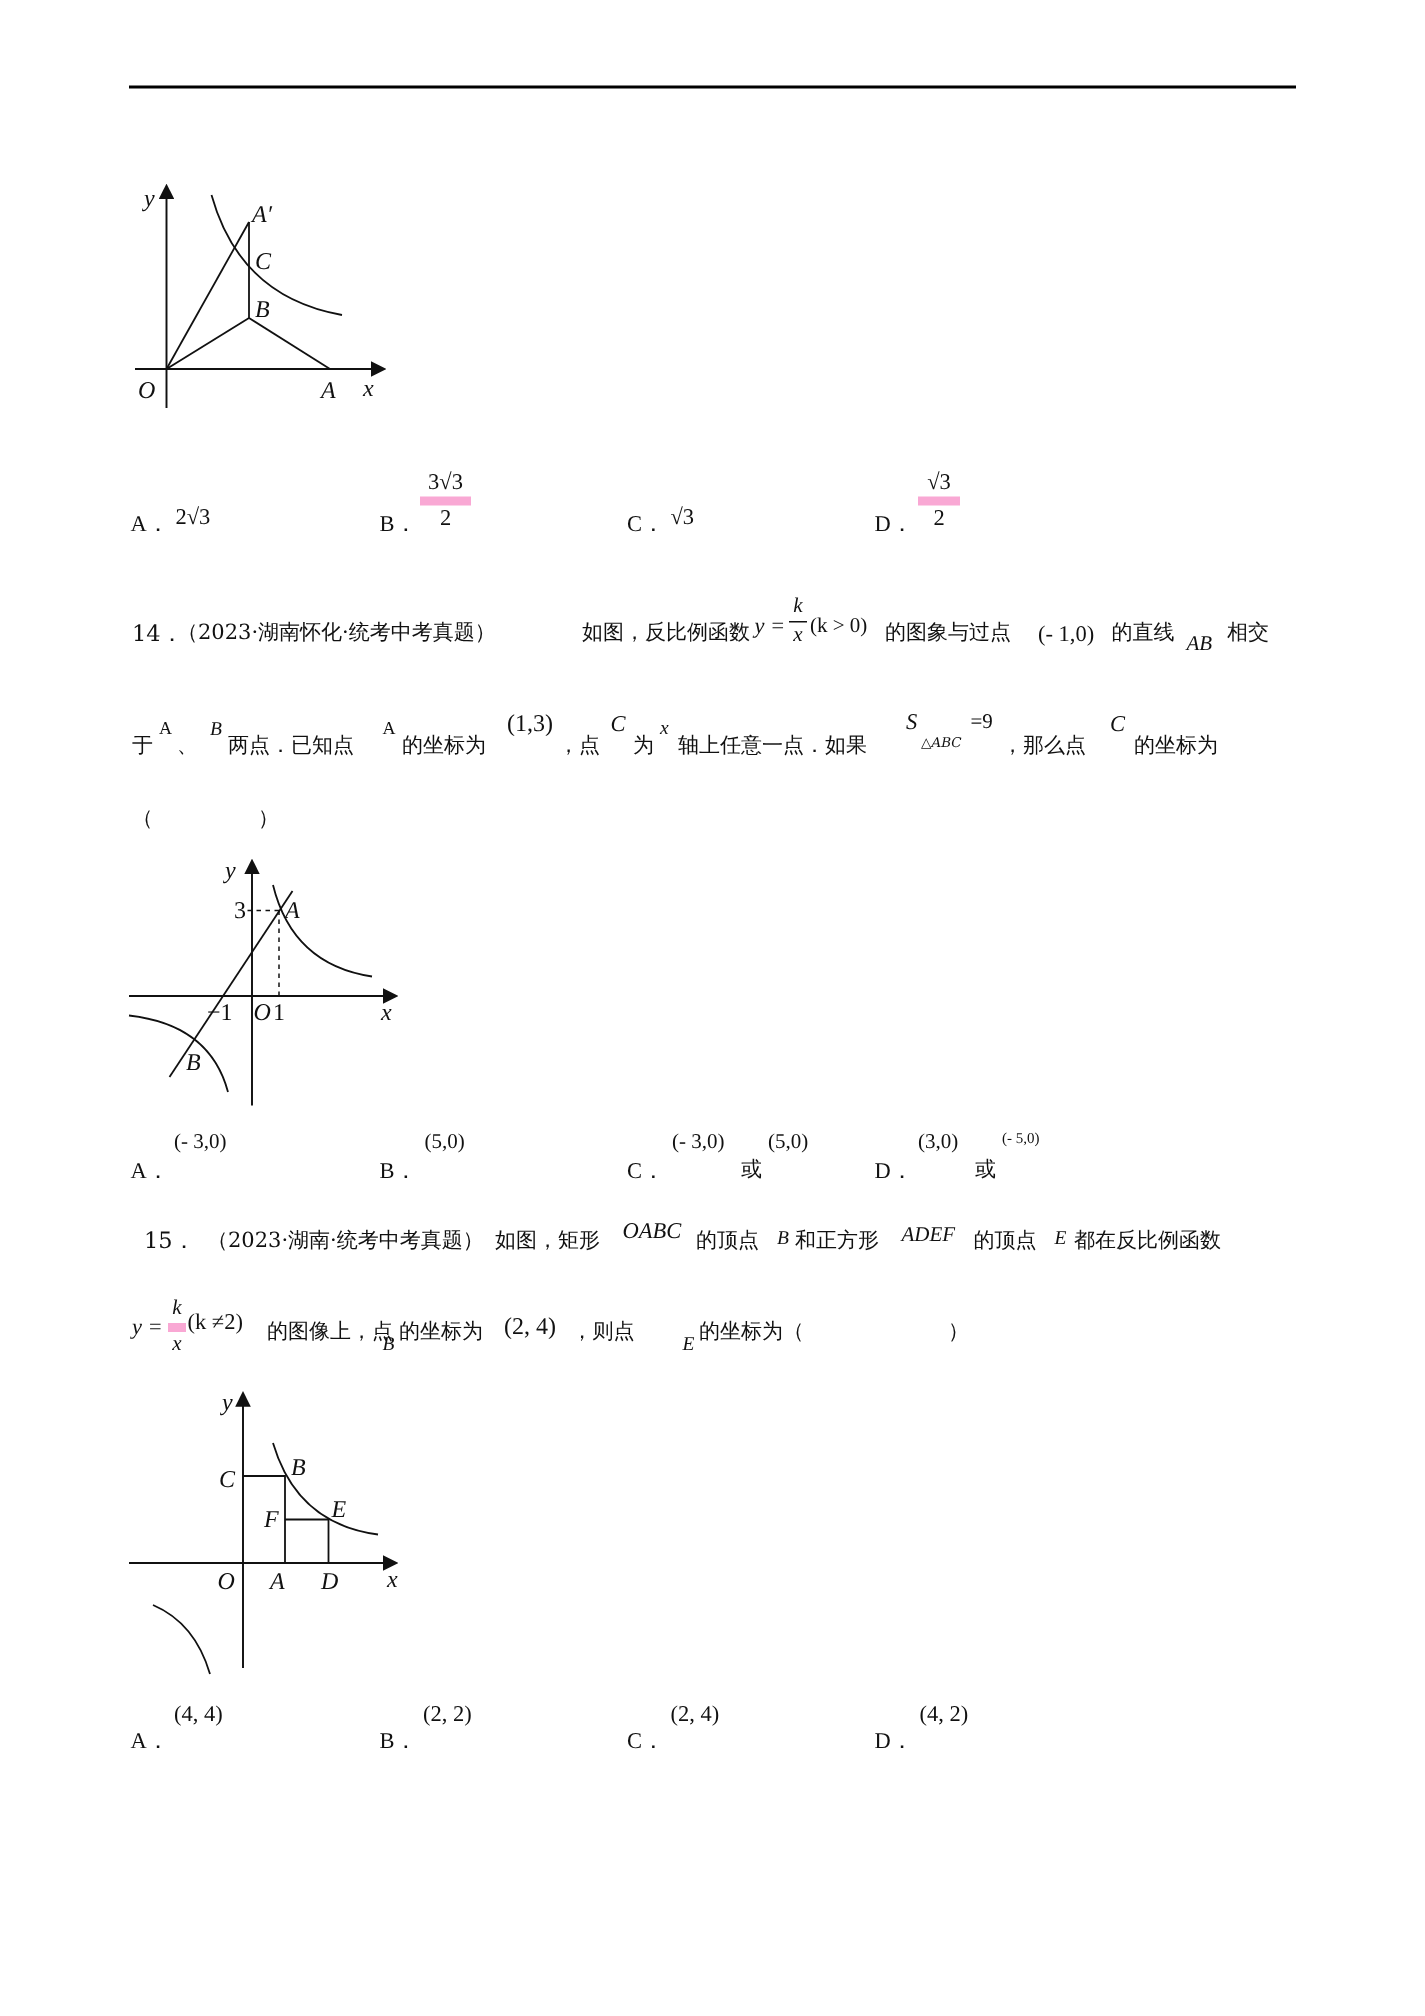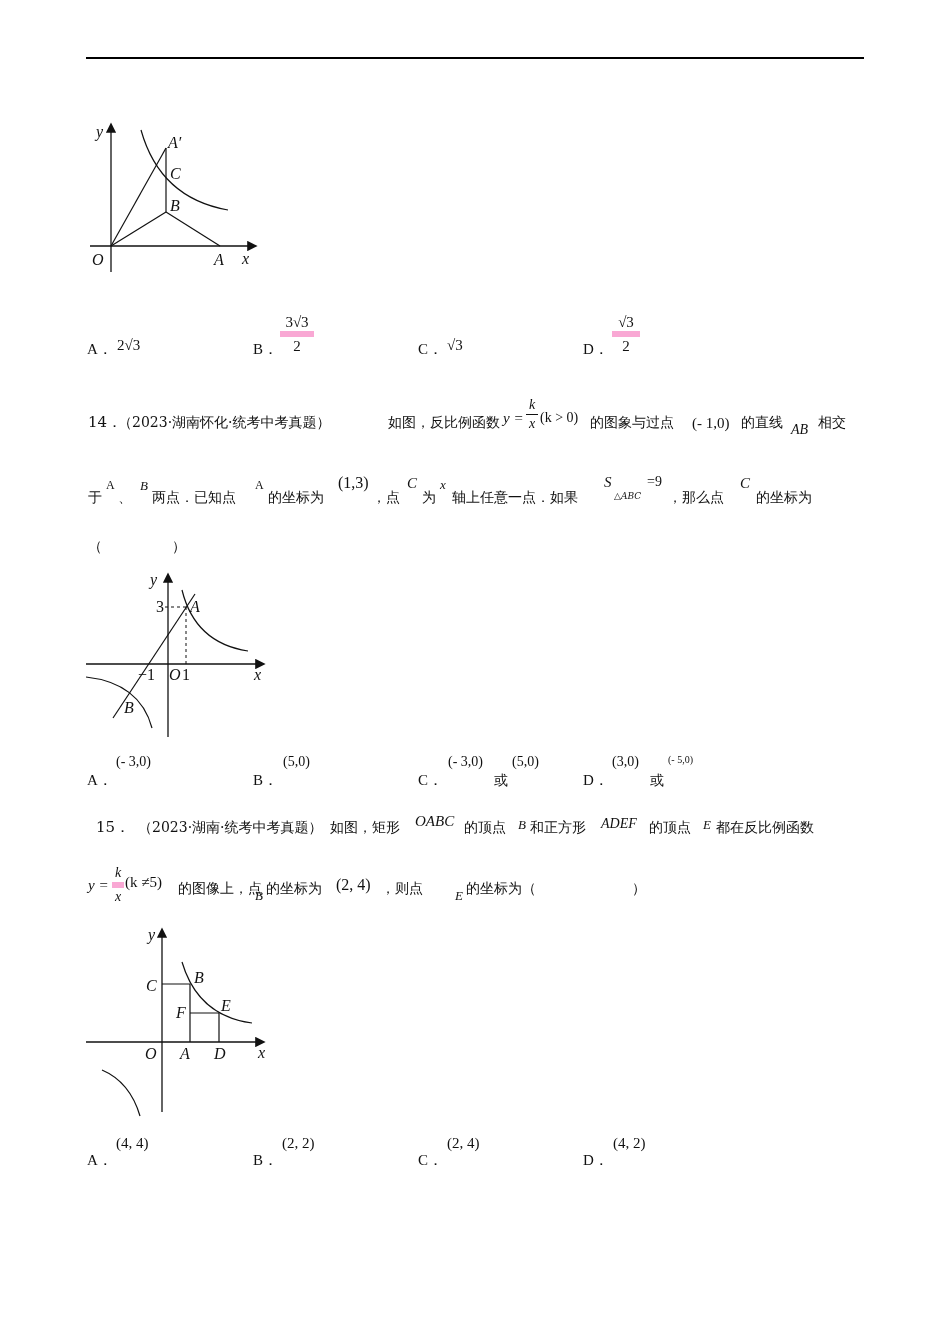--- a/index.html
+++ b/index.html
@@ -157,21 +157,21 @@
   <span class="math ital" style="left:601px; top:816px; font-size:14px;">ADEF</span>
   <span class="txt small" style="left:649px; top:817px;">的顶点</span>
   <span class="math ital" style="left:703px; top:817px; font-size:13px;">E</span>
   <span class="txt small" style="left:716px; top:817px;">都在反比例函数</span>
 
   <span class="math ital" style="left:88px; top:877px;">y =</span>
   <div class="frac ital" style="left:112px; top:864px; width:12px; font-size:14px;">
     <span class="num">k</span>
     <span class="den">x</span>
   </div>
-  <span class="math" style="left:125px; top:874px; font-size:15px;">(k ≠5)</span>
+  <span class="math" style="left:125px; top:874px; font-size:15px;">(k ≠2)</span>
   <span class="txt small" style="left:178px; top:878px;">的图像上，点</span>
   <span class="math ital" style="left:255px; top:888px; font-size:13px;">B</span>
   <span class="txt small" style="left:266px; top:878px;">的坐标为</span>
   <span class="math" style="left:336px; top:876px; font-size:16px;">(2, 4)</span>
   <span class="txt small" style="left:381px; top:878px;">，则点</span>
   <span class="math ital" style="left:455px; top:888px; font-size:13px;">E</span>
   <span class="txt small" style="left:466px; top:878px;">的坐标为（</span>
   <span class="txt small" style="left:632px; top:878px;">）</span>
 </div>
 

